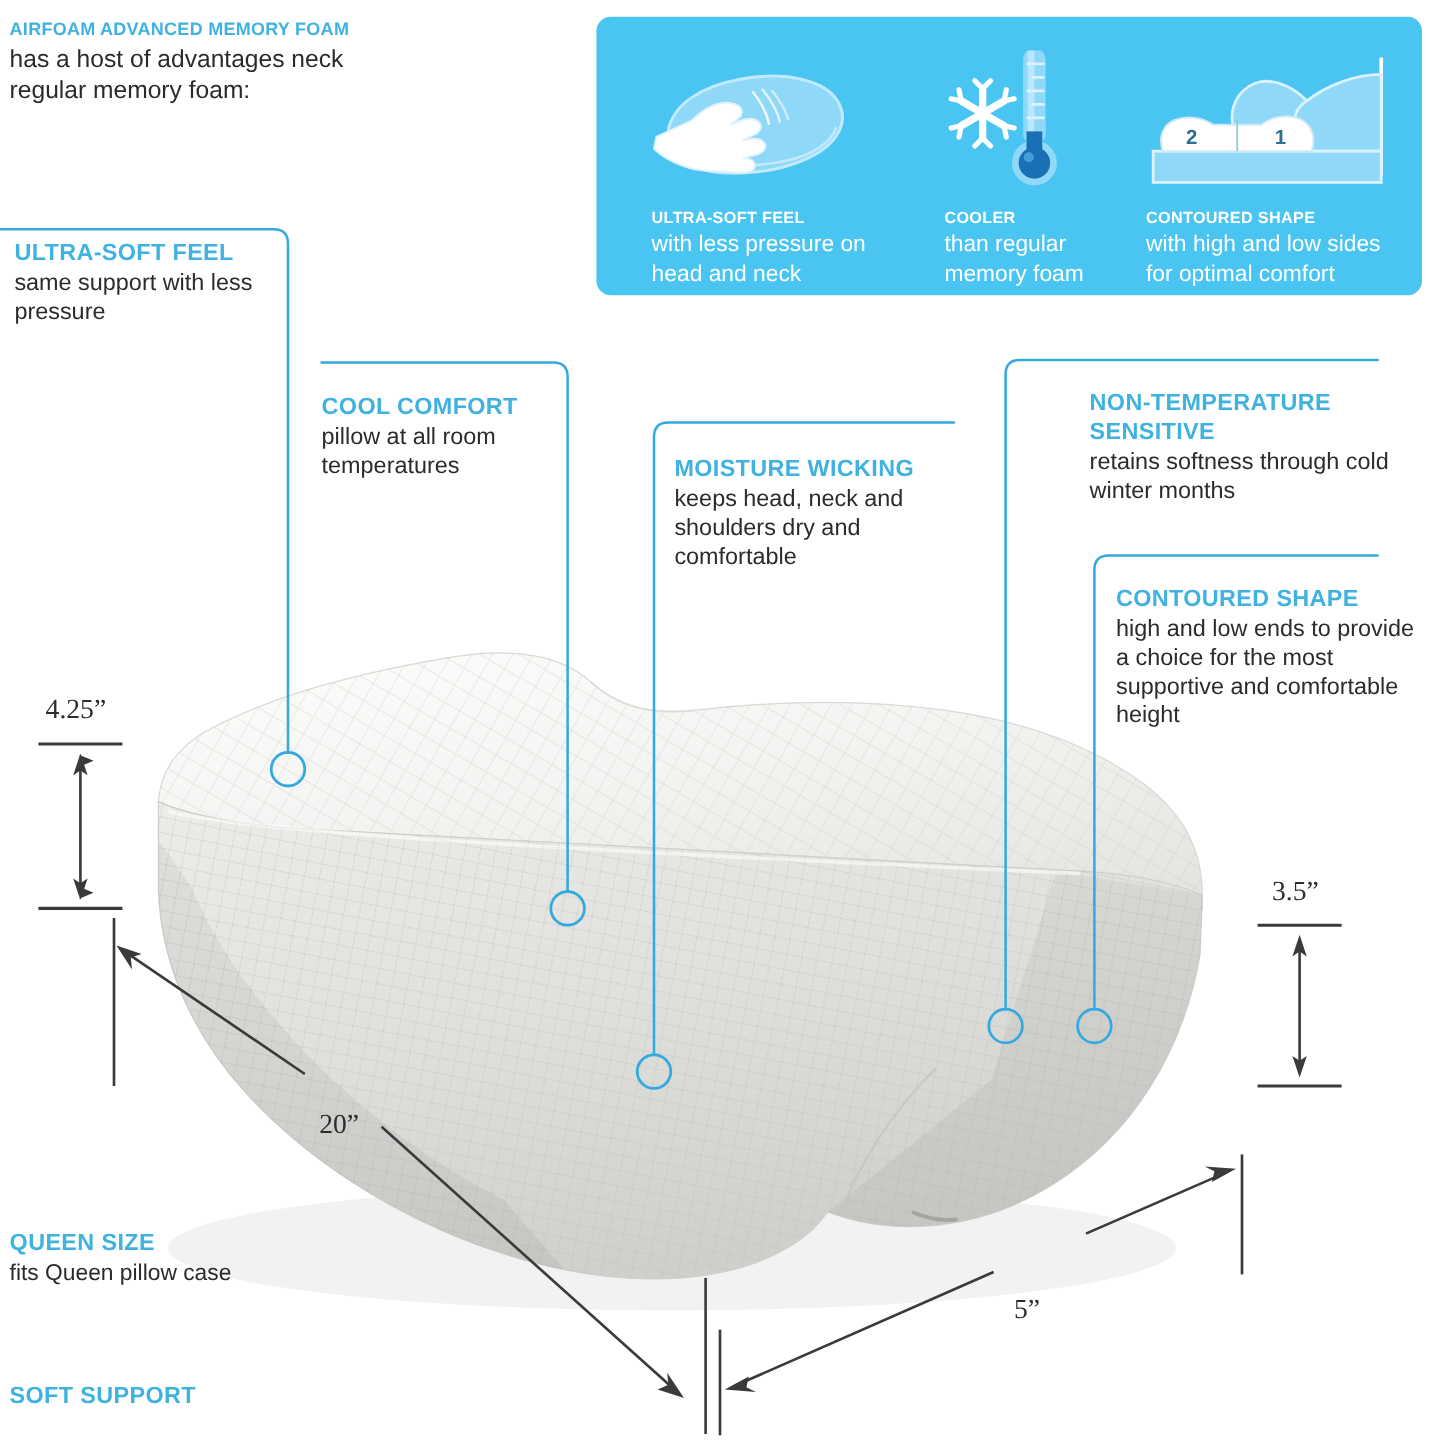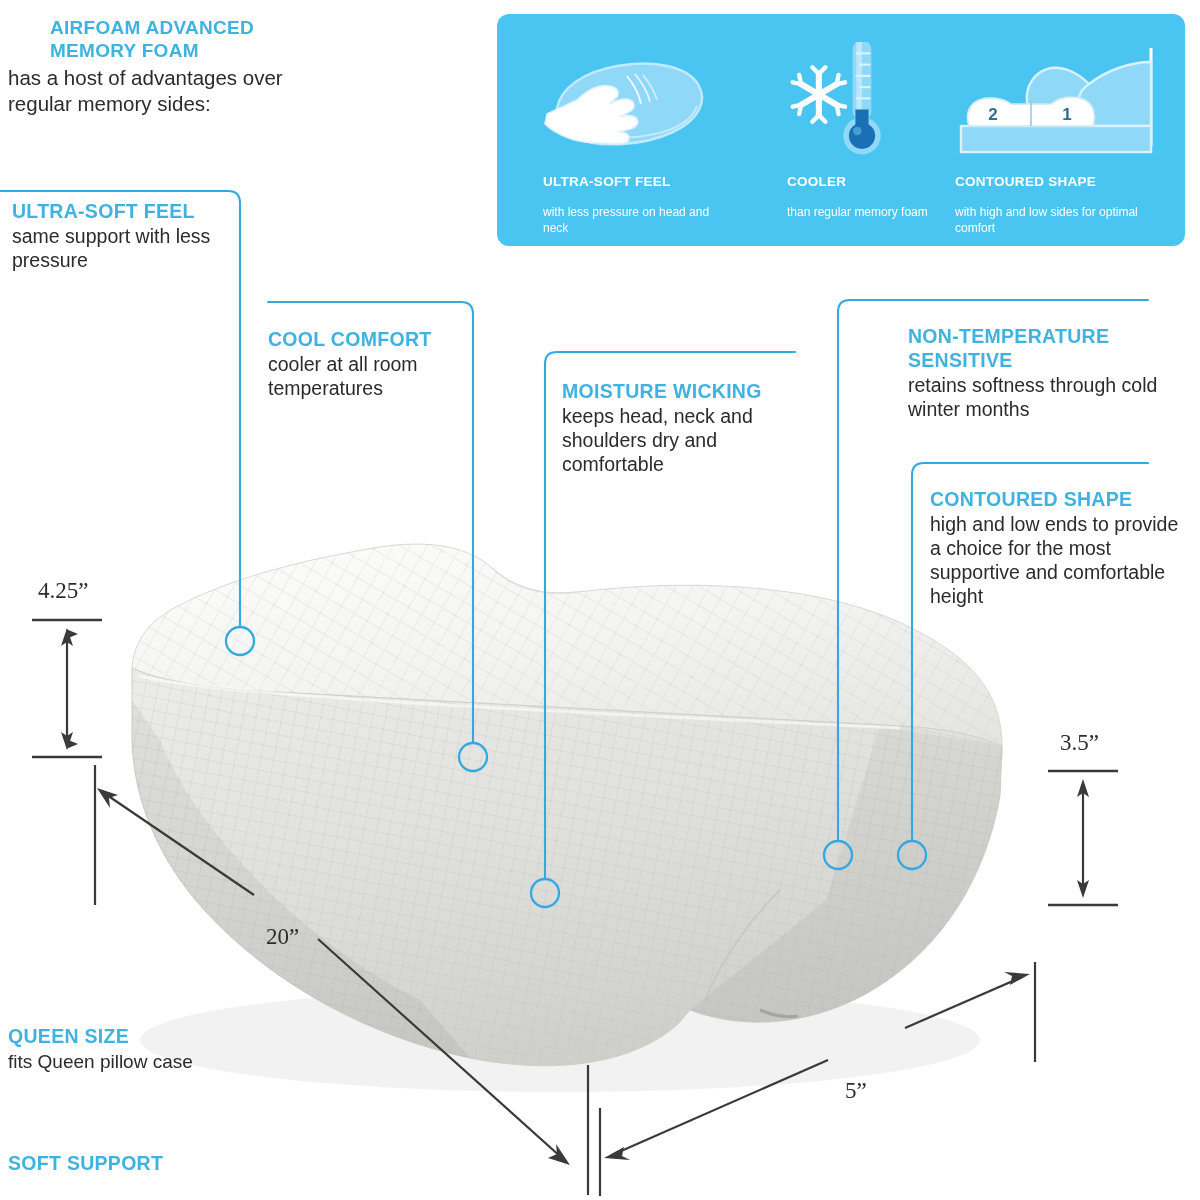--- a/index.html
+++ b/index.html
@@ -29,21 +29,21 @@
     font-stretch: condensed;
   }
   .bd {
     color: #2b2b2b;
     line-height: 1.23;
     font-weight: 400;
   }
 
   
   #intro { left: 8px; top: 16px; width: 330px; }
-  #intro .hd { font-size: 19px; margin-left: 42px; }
+  #intro .hd { font-size: 15px; }
   #intro .bd { font-size: 20.5px; margin-top: 3px; }
 
   
   .callout .hd { font-size: 19.5px; }
   .callout .bd { font-size: 19.5px; margin-top: 1px; }
 
   #c-ultra   { left: 12px;  top: 200px;  width: 250px; }
   #c-cool    { left: 268px; top: 328px;  width: 245px; }
   #c-moist   { left: 562px; top: 380px;  width: 250px; }
   #c-nontemp { left: 864px; top: 325px;  width: 300px; margin-left: 44px; }
@@ -85,23 +85,23 @@
   .btext .bh {
     color: #ffffff;
     font-weight: bold;
     font-size: 13.5px;
     letter-spacing: 0.02em;
     text-transform: uppercase;
     line-height: 1.2;
   }
   .btext .bb {
     color: #ffffff;
-    font-size: 12px;
+    font-size: 19px;
     line-height: 1.32;
-    margin-top: 15px;
+    margin-top: 1px;
   }
 
   
   .dim {
     position: absolute;
     font-family: "Liberation Serif", "DejaVu Serif", serif;
     font-size: 23px;
     color: #2d2d2d;
     white-space: nowrap;
   }
@@ -298,21 +298,21 @@
       <path d="M1148,300 L850,300 Q838,300 838,312 L838,841"></path>
       <circle cx="838" cy="855" r="14" stroke-width="2.3"></circle>
 
       <path d="M1148,463 L924,463 Q912,463 912,475 L912,841"></path>
       <circle cx="912" cy="855" r="14" stroke-width="2.3"></circle>
     </g>
   </svg>
 
   <div class="blk" id="intro">
     <div class="hd">AirFoam Advanced Memory Foam</div>
-    <div class="bd">has a host of advantages over regular memory sides:</div>
+    <div class="bd">has a host of advantages neck regular memory foam:</div>
   </div>
 
   <div id="banner">
 
     <div class="bcol" id="bcol0">
       <svg class="bicon" style="left:22px;width:170px;" viewBox="0 0 170 120">
 
         <path d="M14,66 C18,46 40,30 74,24 C112,17 146,25 156,44
                  C164,59 156,78 130,90 C100,104 56,106 32,96
                  C16,89 11,78 14,66 Z" fill="#8fd8f7" stroke="#bfeaff" stroke-width="2.5"></path>
@@ -408,21 +408,21 @@
     </div>
   </div>
 
   <div class="blk callout" id="c-ultra">
     <div class="hd">Ultra-Soft Feel</div>
     <div class="bd">same support with less pressure</div>
   </div>
 
   <div class="blk callout" id="c-cool">
     <div class="hd">Cool Comfort</div>
-    <div class="bd">cooler at all room temperatures</div>
+    <div class="bd">pillow at all room temperatures</div>
   </div>
 
   <div class="blk callout" id="c-moist">
     <div class="hd">Moisture Wicking</div>
     <div class="bd">keeps head, neck and shoulders dry and comfortable</div>
   </div>
 
   <div class="blk callout" id="c-nontemp">
     <div class="hd">Non-Temperature Sensitive</div>
     <div class="bd">retains softness through cold winter months</div>

